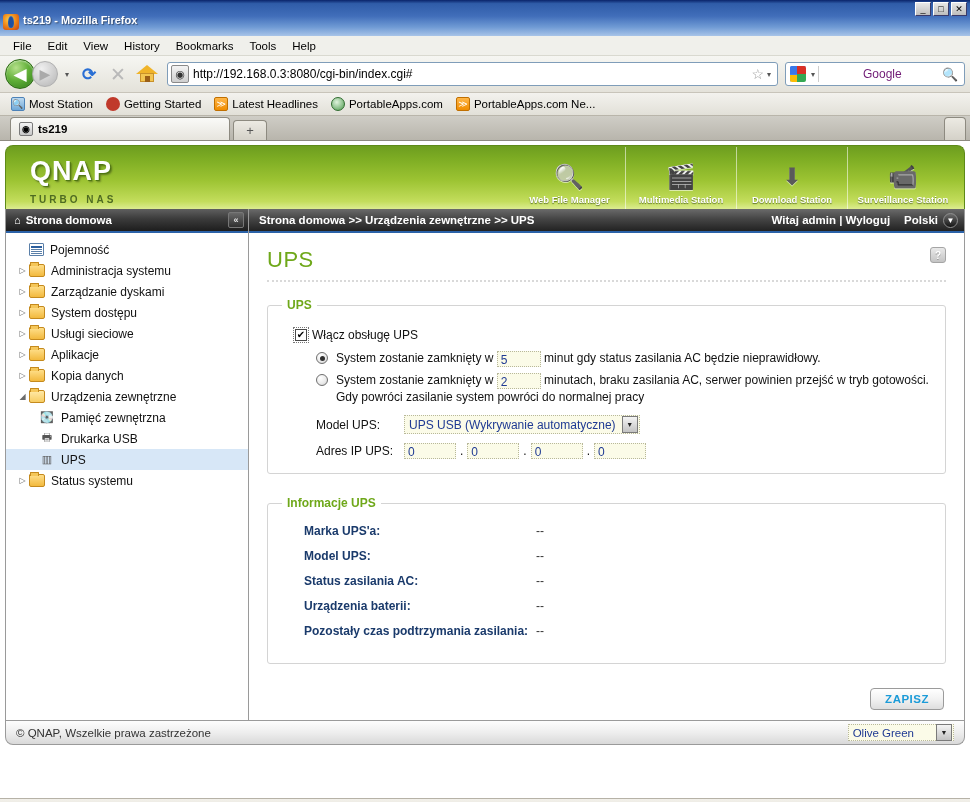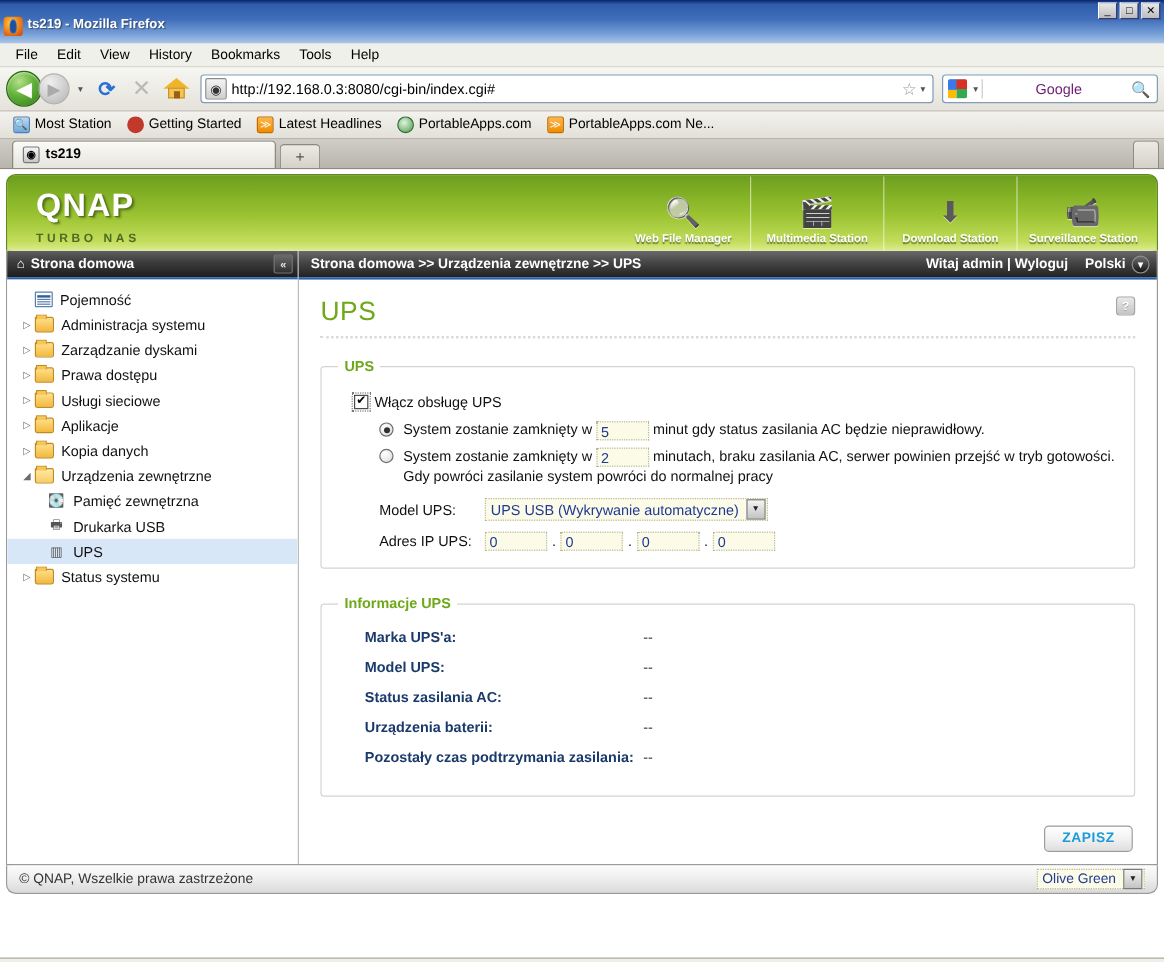--- a/index.html
+++ b/index.html
@@ -406,21 +406,21 @@
     background: linear-gradient(to bottom,#fdfdfd 0%,#eeeeee 50%,#d9d9d9 100%);
     border:1px solid #9a9a9a; border-top:none;
     border-radius:0 0 8px 8px;
     display:flex;align-items:center;padding:0 10px;
     font-size:11.5px;color:#333;
   }
   .theme-sel{
     margin-left:auto;display:inline-flex;align-items:center;
     background:#fbfbe8;border:1px dotted #b8b89a;height:17px;
   }
-  .theme-val{color:#1f3a93;font-size:11.5px;padding:0 6px 0 4px;}
+  .theme-val{color:#1f3a93;font-size:11.5px;padding:0 22px 0 4px;}
 
   
   .statusbar{
     height:20px; background: linear-gradient(to bottom,#f2f0ea,#ddd9cf);
     border-top:1px solid #b6b2a7;
     display:flex;align-items:center;padding-left:8px;font-size:11.5px;color:#000;
     position:relative;
   }
   .grip{
     position:absolute;right:2px;bottom:2px;width:12px;height:12px;
@@ -571,21 +571,21 @@
 
         <div class="tr">
           <span class="arrow">▷</span>
           <span class="folder"></span>
           <span>Zarządzanie dyskami</span>
         </div>
 
         <div class="tr">
           <span class="arrow">▷</span>
           <span class="folder"></span>
-          <span>Prawa dostępu</span>
+          <span>System dostępu</span>
         </div>
 
         <div class="tr">
           <span class="arrow">▷</span>
           <span class="folder"></span>
           <span>Usługi sieciowe</span>
         </div>
 
         <div class="tr">
           <span class="arrow">▷</span>

